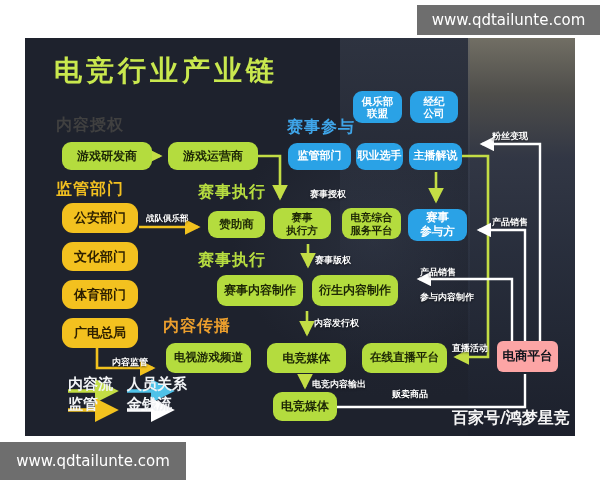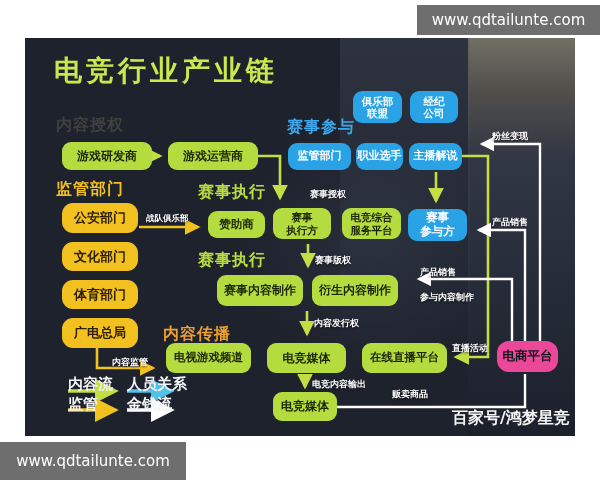--- a/index.html
+++ b/index.html
@@ -18,28 +18,28 @@
   svg.edges { position:absolute; left:0; top:0; width:600px; height:480px; pointer-events:none; }
 
   .title { position:absolute; left:54px; top:52px; font-size:28px; font-weight:bold;
     letter-spacing:4px; color:#c9e84e; white-space:nowrap; }
 
   .heading { position:absolute; font-size:16px; font-weight:bold; letter-spacing:1px; white-space:nowrap; }
   .h-white { color:#404040; }
   .h-yellow { color:#f2c020; }
   .h-blue { color:#3fa6ea; }
   .h-green { color:#b7dd40; }
-  .h-orange { color:#ec9f2d;margin-top:8px; }
+  .h-orange { color:#ec9f2d; }
 
   .box { position:absolute; display:flex; align-items:center; justify-content:center;
     text-align:center; font-weight:bold; border-radius:9px; white-space:pre-line; line-height:1.18; }
   .green { background:#b4dc3e; color:#1d2706; }
   .yellow { background:#f3c11f; color:#2e2000; border-radius:11px; }
   .blue { background:#2aa2e6; color:#ffffff; }
-  .white { background:#ec4899; color:#10151c; border-radius:12px; }
+  .white { background:#fca5a5; color:#10151c; border-radius:6px; }
 
   .elabel { position:absolute; font-size:9px; font-weight:bold; color:#ffffff; white-space:nowrap;
     text-shadow:0 1px 2px rgba(0,0,0,0.6); }
   .llabel { position:absolute; font-size:15px; font-weight:bold; color:#f2f4f6; white-space:nowrap; }
 
   .credit { position:absolute; left:452px; top:408px; font-size:16px; font-weight:600; color:#f5f5f5; white-space:nowrap;text-align:right; }
 
   .wm { position:absolute; background:#6e6e6e; color:#ffffff; display:flex;
     align-items:center; justify-content:center; font-size:15px; }
   .wm-tr { left:417px; top:5px; width:183px; height:30px; }

